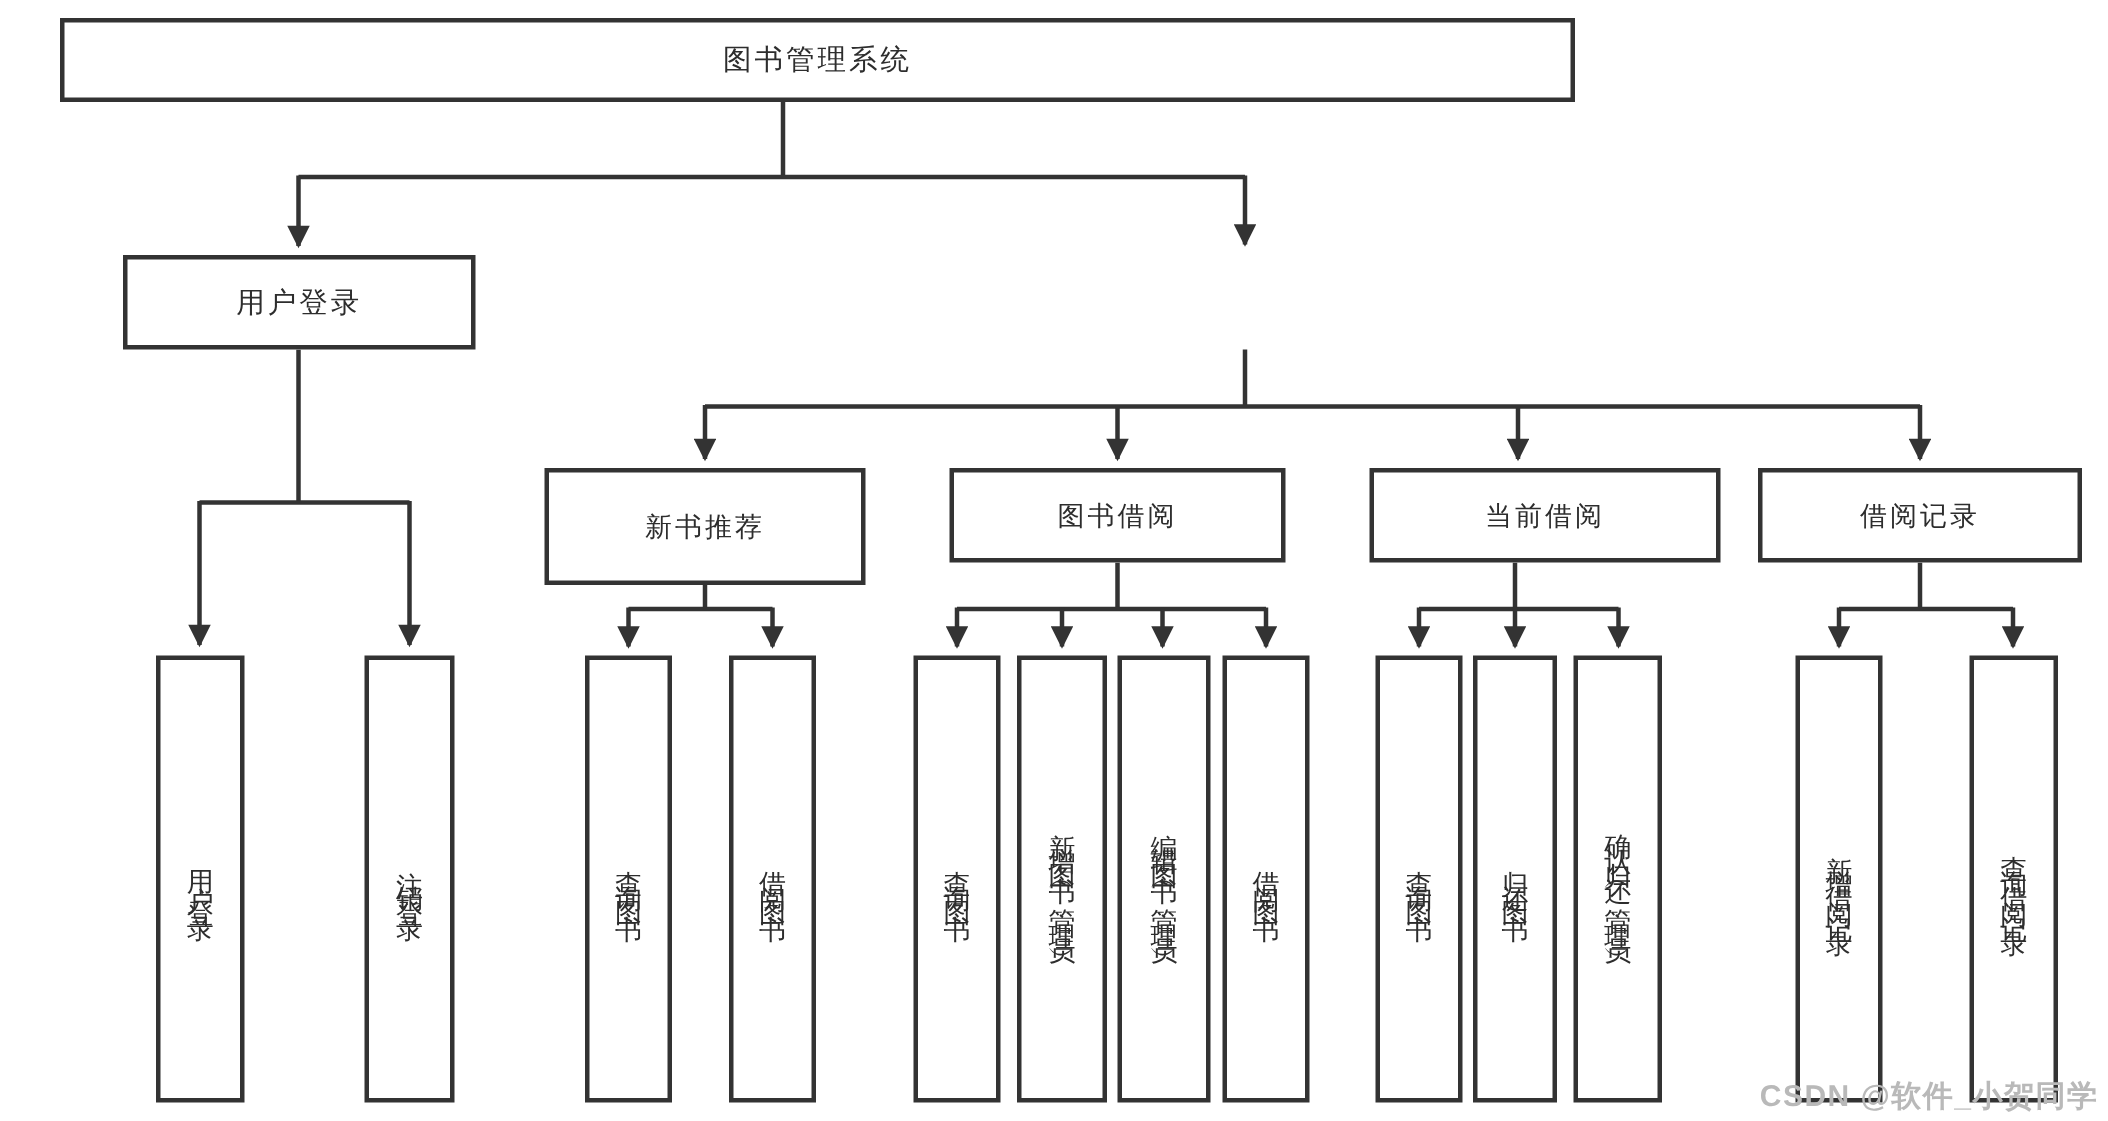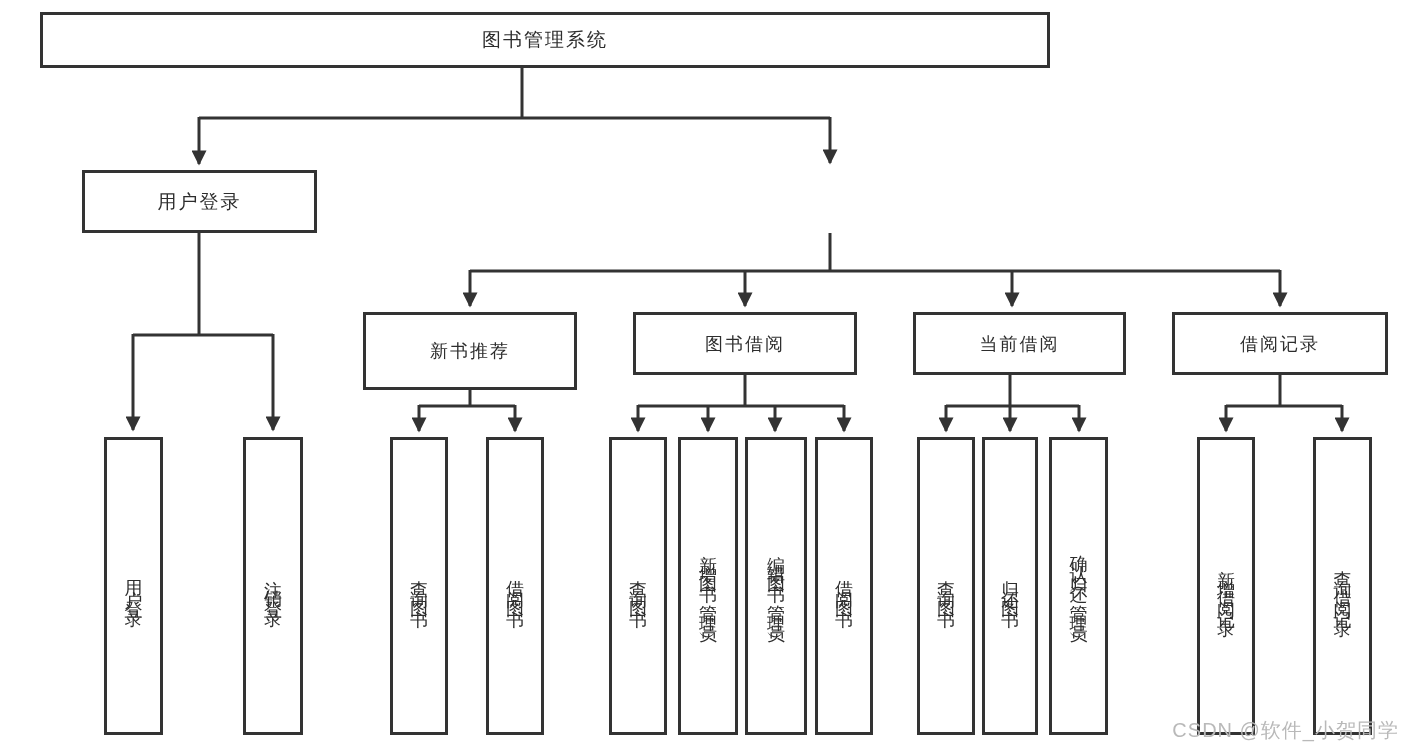--- a/index.html
+++ b/index.html
@@ -43,21 +43,21 @@
     font-size: 18px;
     color: #2d2d2d;
     white-space: nowrap;
   }
   
   #n-root   { left: 20px;  top: 12px;  width: 1010px; height: 56px; font-size: 19px; margin-left: 20px; }
   #n-login  { left: 82px;  top: 170px; width: 235px;  height: 63px; font-size: 19px; }
   #n-mgmt   { left: 712px; top: 169px; width: 235px;  height: 64px; font-size: 19px; }
   #n-rec    { left: 363px; top: 312px; width: 214px;  height: 78px; }
   #n-borrow { left: 633px; top: 312px; width: 224px;  height: 63px; }
-  #n-cur    { left: 913px; top: 312px; width: 213px;  height: 63px; text-align: center; }
+  #n-cur    { left: 913px; top: 312px; width: 234px;  height: 63px; text-align: center; }
   #n-records{ left: 1172px;top: 312px; width: 216px;  height: 63px; }
   
   #lf-a1 { left: 104px;  width: 59px; }
   #lf-a2 { left: 243px;  width: 60px; }
   #lf-b1 { left: 390px;  width: 58px; }
   #lf-b2 { left: 486px;  width: 58px; }
   #lf-c1 { left: 609px;  width: 58px; }
   #lf-c2 { left: 678px;  width: 60px; }
   #lf-c3 { left: 745px;  width: 62px; }
   #lf-c4 { left: 815px;  width: 58px; }
@@ -67,20 +67,21 @@
   #lf-e1 { left: 1197px; width: 58px; }
   #lf-e2 { left: 1313px; width: 59px; }
   #watermark {
     position: absolute;
     right: 6px;
     bottom: 3px;
     font-size: 20px;
     color: #b9b9b9;
     letter-spacing: 1px;
     z-index: 3;
+    font-weight: bold;
   }
 </style>
 </head>
 <body>
 
 <div id="canvas">
 
   <svg id="wires" viewBox="0 0 1405 747" xmlns="http://www.w3.org/2000/svg">
     <defs>
       <marker id="arw" markerUnits="userSpaceOnUse" markerWidth="22" markerHeight="15" viewBox="0 0 10 10" refX="9" refY="5" orient="auto">

